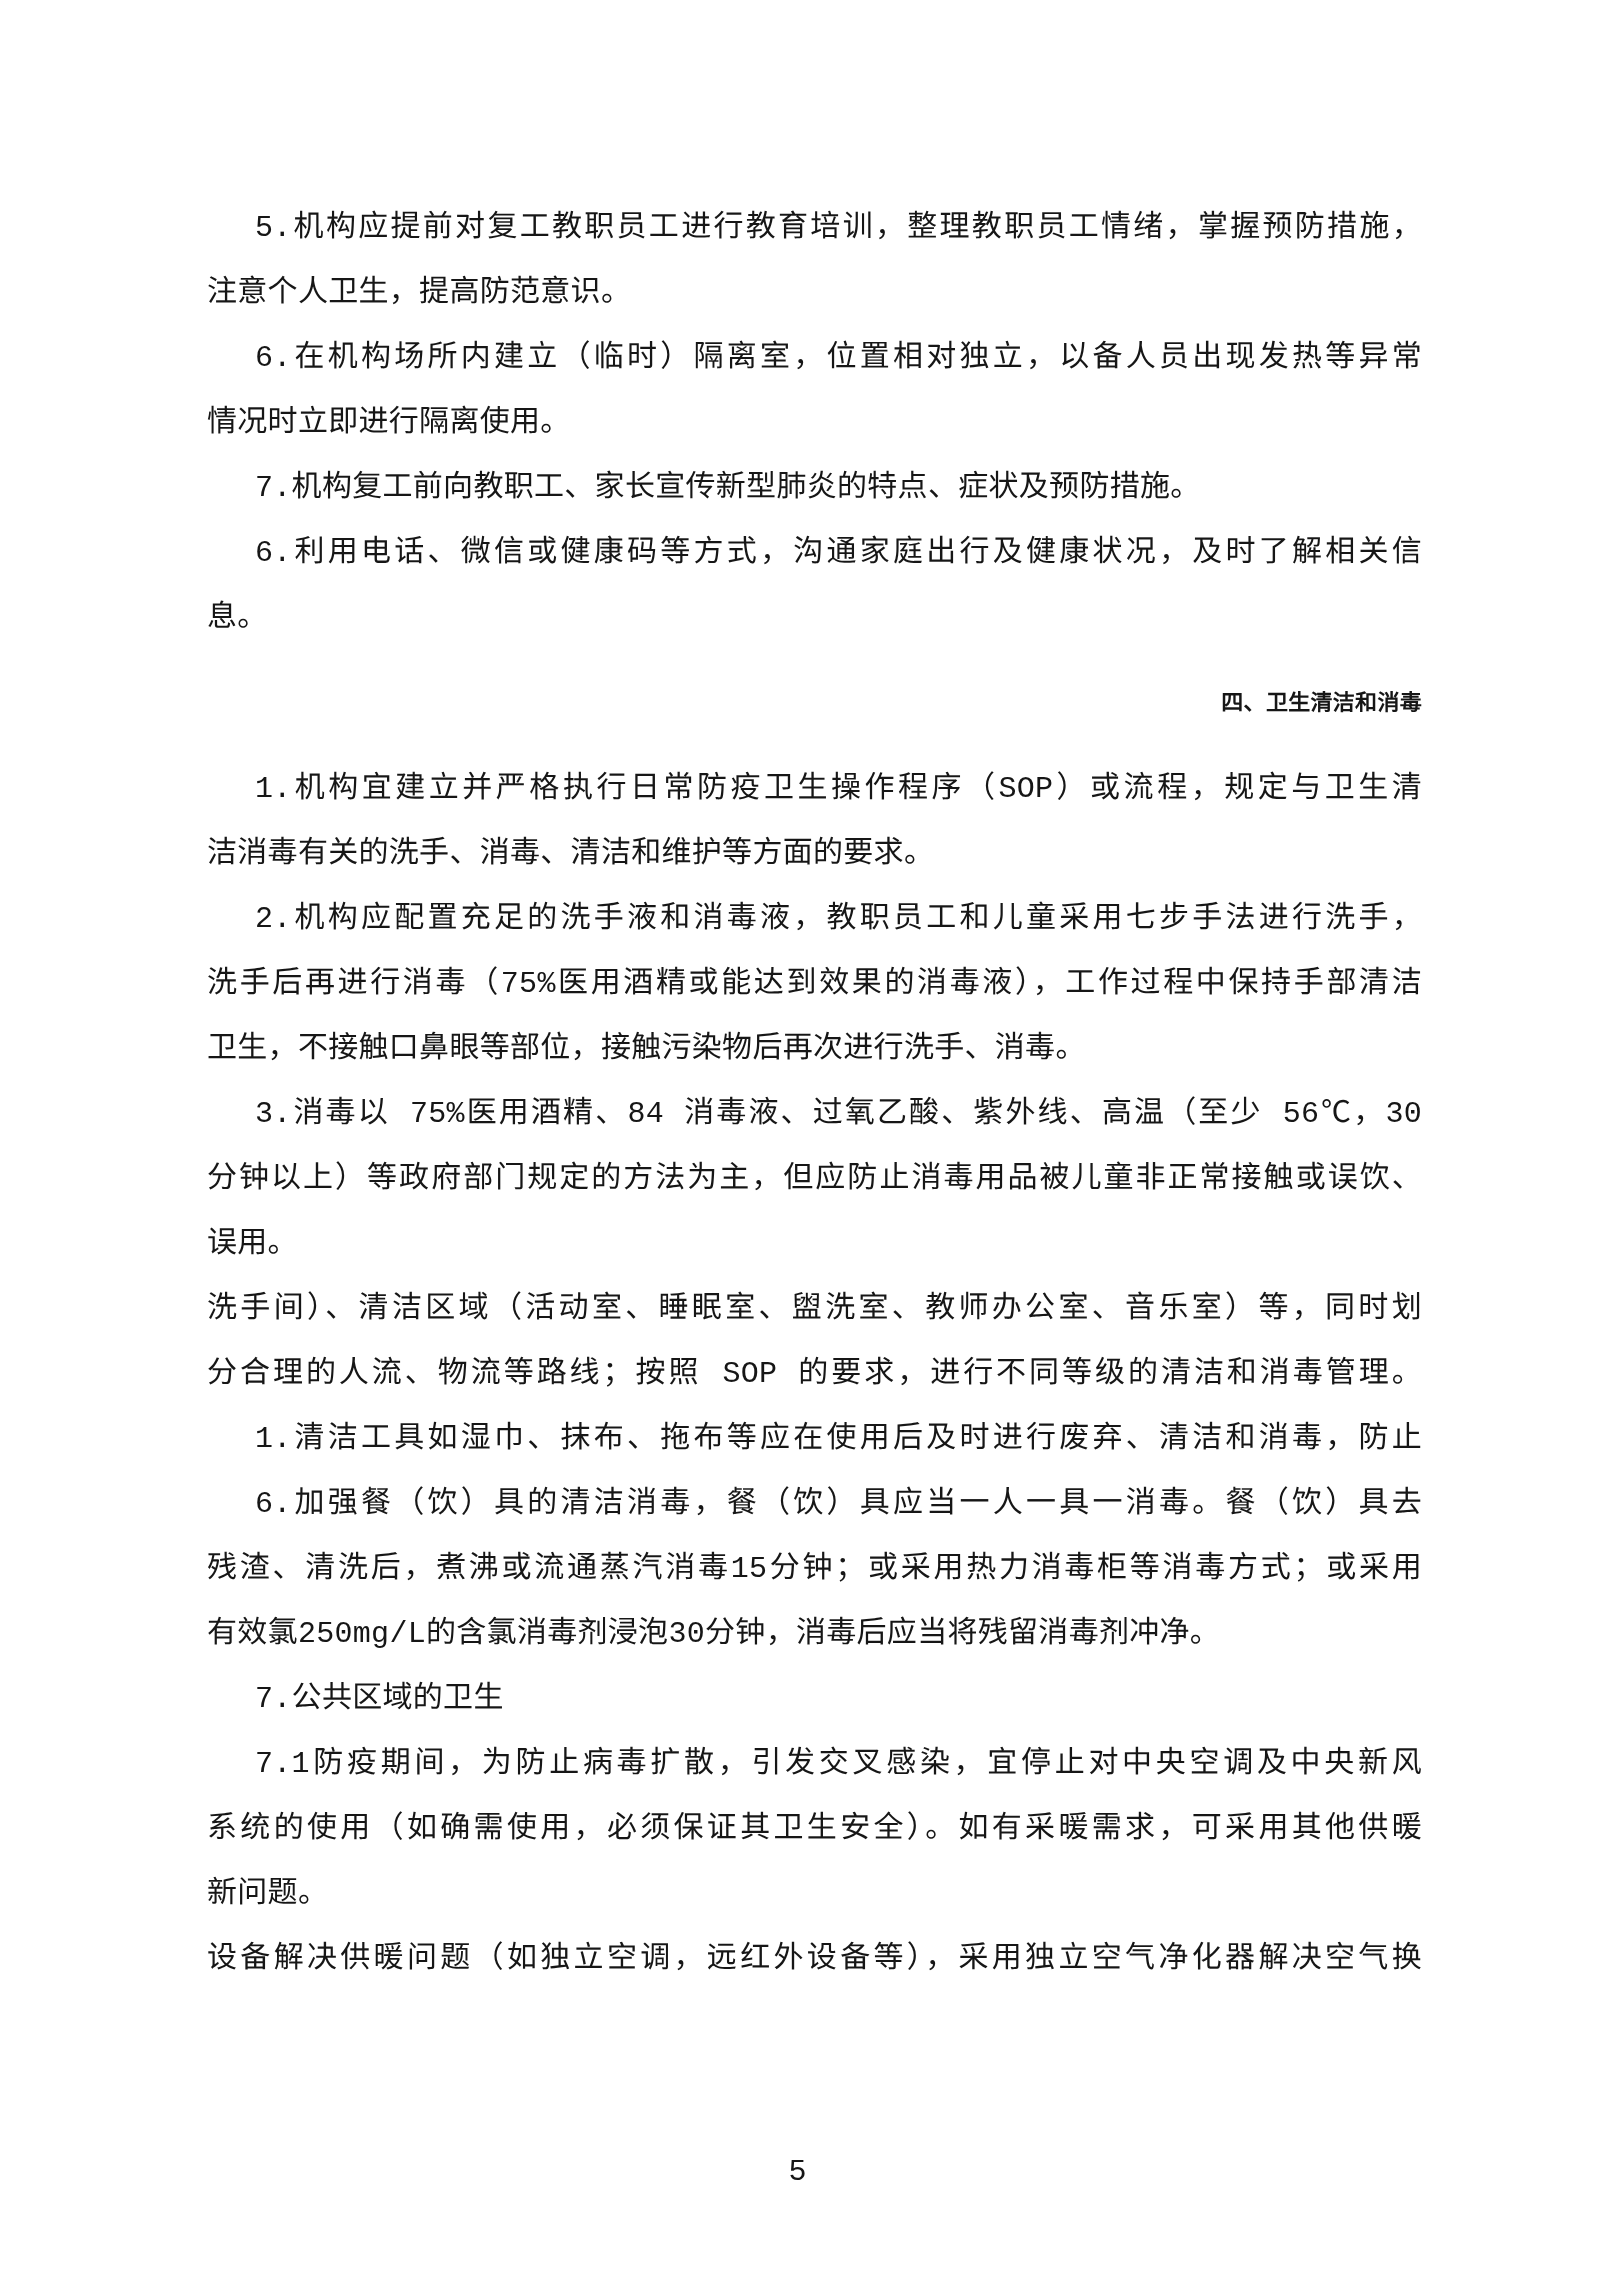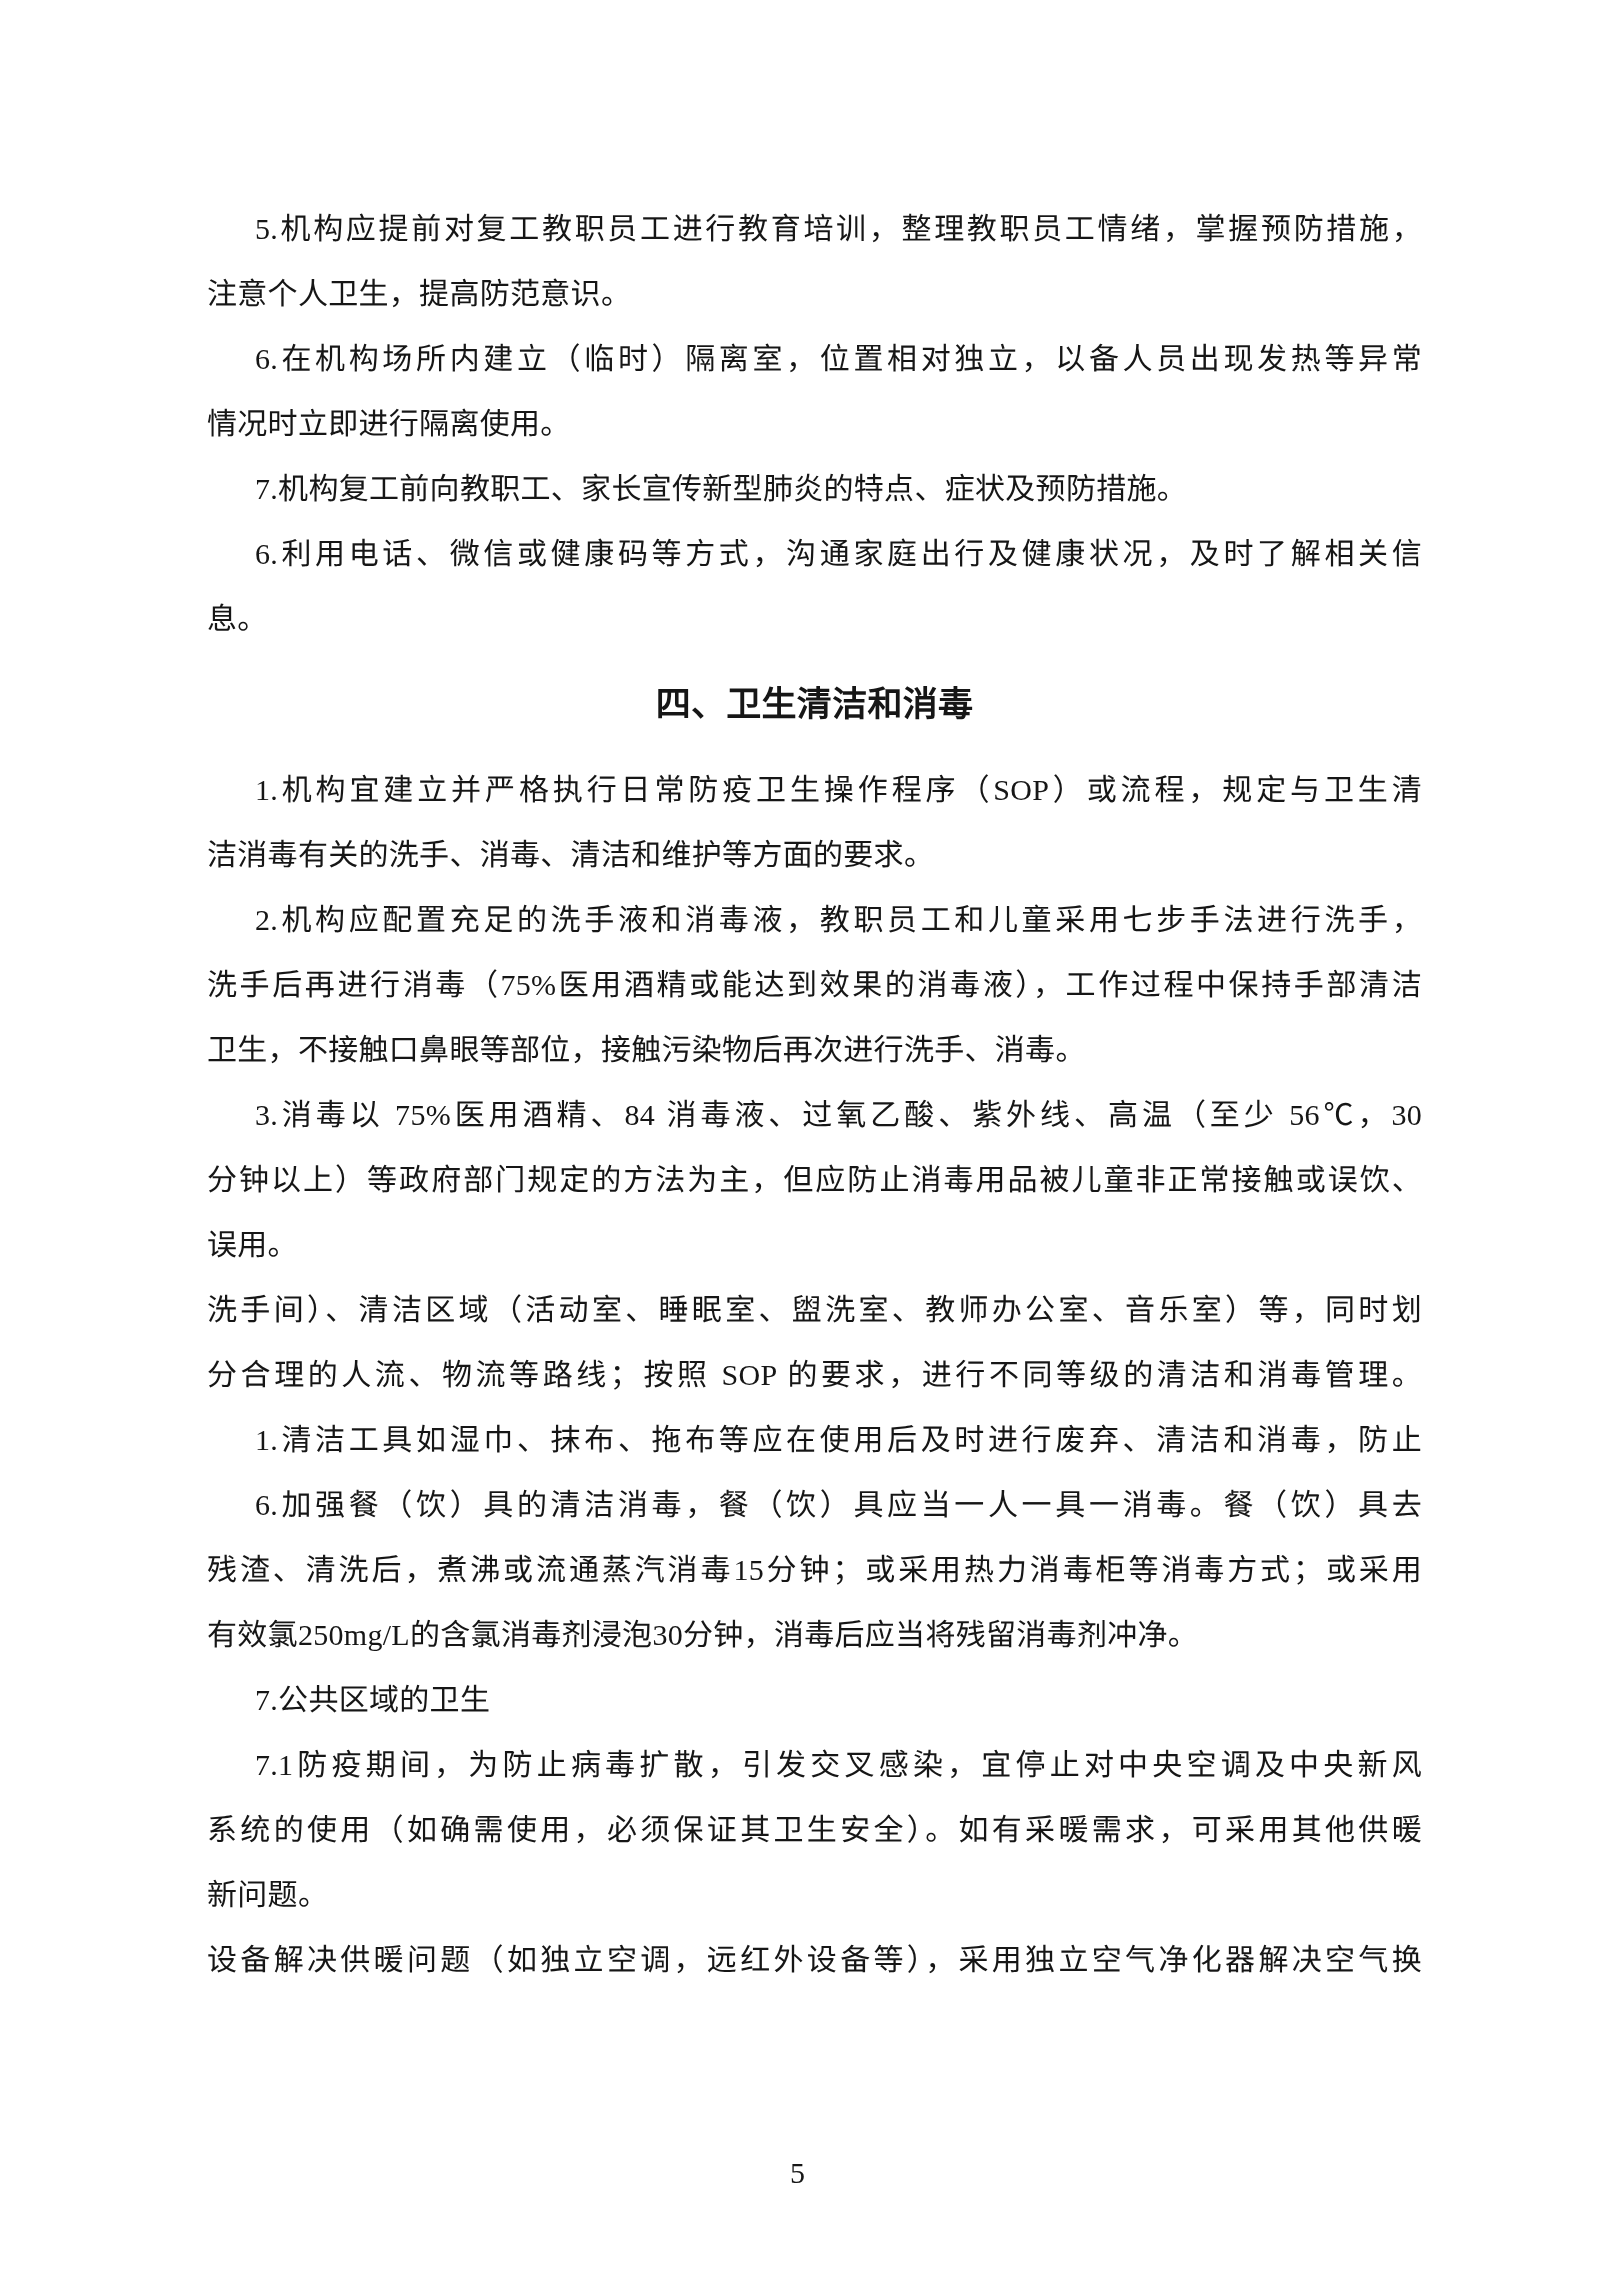--- a/index.html
+++ b/index.html
@@ -6,21 +6,21 @@
     margin: 0;
     padding: 0;
     background: #ffffff;
   }
   .page {
     position: relative;
     width: 1595px;
     height: 2295px;
     background: #ffffff;
     color: #161616;
-    font-family: Liberation Serif, serif;
+    font-family: Liberation Mono, monospace;
     overflow: hidden;
   }
   .content {
     position: absolute;
     top: 196px;
     left: 207px;
     width: 1215px;
     font-size: 30px;
     line-height: 65px;
     letter-spacing: 0.3px;
@@ -30,25 +30,25 @@
     text-align-last: justify;
     min-height: 65px;
   }
   .line.indent {
     padding-left: 48px;
   }
   .line.last {
     text-align-last: left;
   }
   .heading {
-    font-size: 35px;
+    font-size: 22px;
     font-weight: bold;
     line-height: 65px;
     margin: 20.5px 0;
-    text-align: center;
+    text-align: right;
   }
   .page-number {
     position: absolute;
     left: 0;
     right: 0;
     bottom: 102px;
     text-align: center;
     font-size: 30px;
     line-height: 41px;
   }

